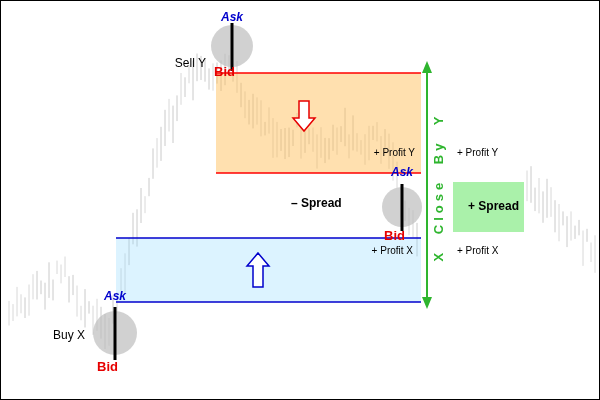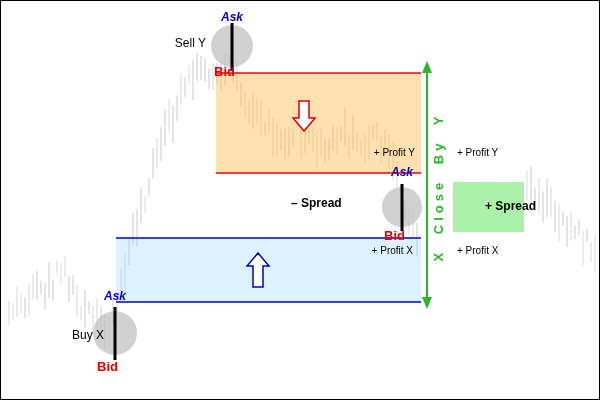--- a/index.html
+++ b/index.html
@@ -26,21 +26,22 @@
     transform:translate(-50%,-50%) rotate(-90deg);
     color:#2EB52E;
     font-weight:bold;
     font-size:13px;
     letter-spacing:4px;
     word-spacing:7px;
     white-space:nowrap;
   }
   .plus-spread{
     position:absolute;left:452px;top:199px;width:83px;
-    text-align:right;
+    text-align:left;
+    padding-left:15px;
   }
 </style>
 </head>
 <body>
 
 <div class="stage">
 
   <svg width="600" height="400" viewBox="0 0 600 400">
 
     <g id="bg-bars">
@@ -191,28 +192,28 @@
     <line x1="231" y1="22" x2="231" y2="70" stroke="#000" stroke-width="3"></line>
 
     <circle cx="401" cy="206" r="20" fill="rgba(190,190,190,0.70)"></circle>
     <line x1="401" y1="183" x2="401" y2="230" stroke="#000" stroke-width="3"></line>
 
     <circle cx="114" cy="332" r="22" fill="rgba(190,190,190,0.70)"></circle>
     <line x1="114" y1="306" x2="114" y2="359" stroke="#000" stroke-width="3"></line>
   </svg>
 
   <div class="lbl ask" style="left:213px;top:10px">Ask</div>
-  <div class="lbl pos-name right-align" style="left:155px;top:36px;width:50px">Sell Y</div>
+  <div class="lbl pos-name right-align" style="left:155px;top:56px;width:50px">Sell Y</div>
   <div class="lbl bid" style="left:213px;top:64px">Bid</div>
 
   <div class="lbl ask" style="left:383px;top:165px">Ask</div>
   <div class="lbl bid" style="left:383px;top:228px">Bid</div>
 
   <div class="lbl ask" style="left:96px;top:289px">Ask</div>
-  <div class="lbl pos-name right-align" style="left:55px;top:328px;width:48px">Buy X</div>
+  <div class="lbl pos-name right-align" style="left:36px;top:328px;width:48px">Buy X</div>
   <div class="lbl bid" style="left:96px;top:359px">Bid</div>
 
   <div class="lbl profit right-align" style="left:354px;top:147px;width:60px">+ Profit Y</div>
   <div class="lbl profit right-align" style="left:352px;top:245px;width:60px">+ Profit X</div>
 
   <div class="lbl spread" style="left:290px;top:196px">– Spread</div>
   <div class="lbl spread plus-spread">+ Spread</div>
 
   <div class="lbl profit" style="left:456px;top:147px">+ Profit Y</div>
   <div class="lbl profit" style="left:456px;top:245px">+ Profit X</div>

